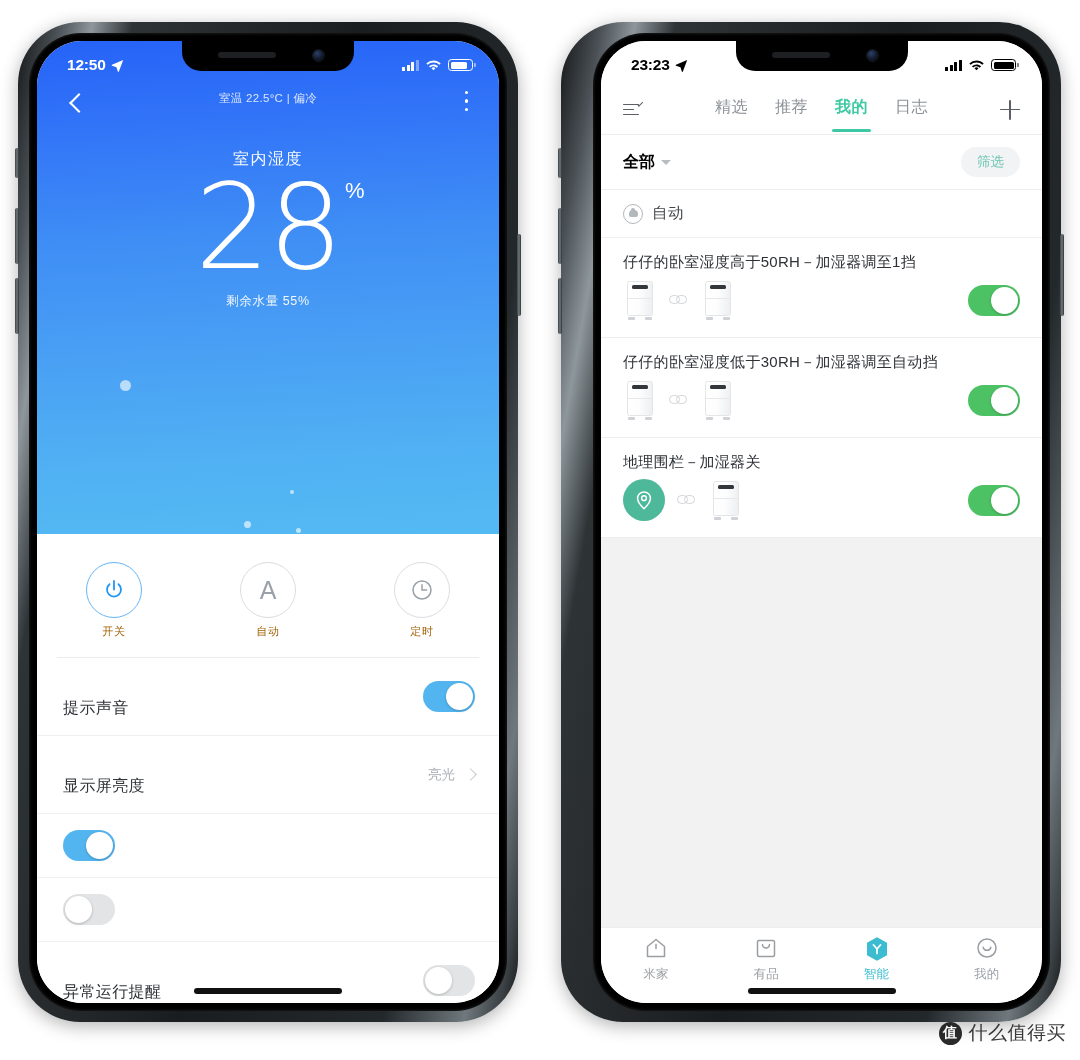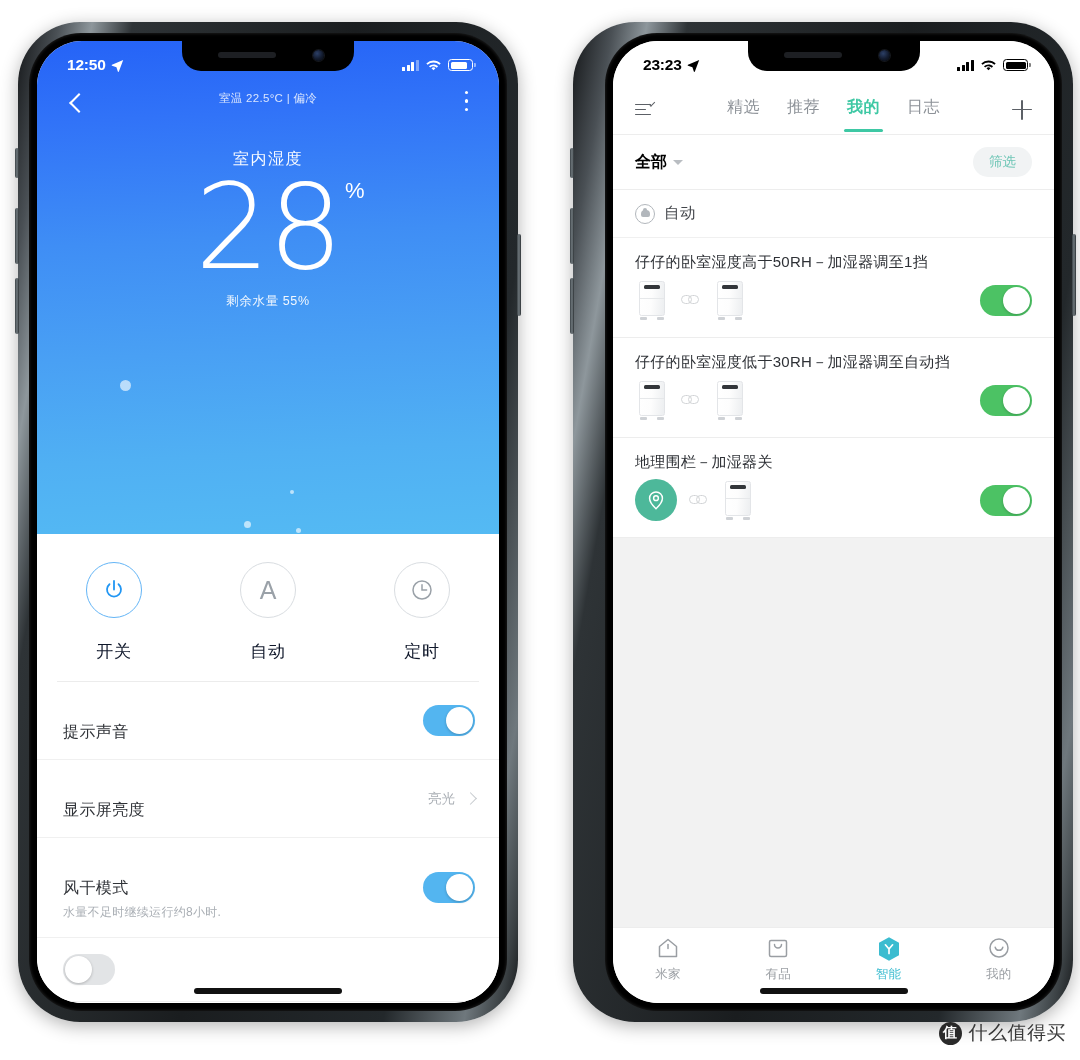--- a/index.html
+++ b/index.html
@@ -117,21 +117,21 @@
   
   .controls { display:flex; background:#fff; padding: 28px 0 18px; }
   .ctl { flex:1; display:flex; flex-direction:column; align-items:center; cursor:pointer; }
   .ctl-circle {
     width: 56px; height: 56px; border-radius:50%;
     border: 1.5px solid #d9dde1;
     display:flex; align-items:center; justify-content:center;
     color:#9aa1a8;
   }
   .ctl.on .ctl-circle { border-color:#64b5f6; color:#2196f3; }
-  .ctl-label { margin-top:22px; font-size:17px; color:#0f172a; letter-spacing:.8px; }
+  .ctl-label { margin-top:6px; font-size:11px; color:#a16207; letter-spacing:.8px; }
   .ctl-letter { font-size:25px; font-weight:300; font-family:"Liberation Sans",sans-serif; }
 
   .divider { height:1px; background:#ececec; margin:0 20px; }
 
   
   .settings { background:#fff; }
   .srow {
     display:flex; align-items:center; justify-content:space-between;
     padding: 16px 24px 16px 26px; min-height: 64px;
     border-bottom: 1px solid #f0f0f0;
@@ -361,24 +361,20 @@
             <div class="srow-txt">
               <div class="srow-title">显示屏亮度</div>
             </div>
             <div class="srow-right">
               <span class="srow-val">亮光</span>
               <span class="chev"></span>
             </div>
           </div>
 
           <div class="srow">
-            <div class="srow-txt">
-              <div class="srow-title">风干模式</div>
-              <div class="srow-sub">水量不足时继续运行约8小时.</div>
-            </div>
             <div class="srow-right">
               <div class="toggle on">
                   <div class="knob"></div>
                 </div>
             </div>
           </div>
 
           <div class="srow">
             <div class="srow-right">
               <div class="toggle off">
@@ -398,21 +394,21 @@
             </div>
           </div>
 
         </div>
 
         <div class="home-ind"></div>
       </div>
     </div>
   </div>
 
-  <div class="phone" style="left:573px; top:22px; width:500px; height:1000px;padding-left:32px;">
+  <div class="phone" style="left:561px; top:22px; width:500px; height:1000px;padding-left:32px;">
     <div class="btn-side btn-left-1"></div>
     <div class="btn-side btn-left-2"></div>
     <div class="btn-side btn-left-3"></div>
     <div class="btn-side btn-right-1"></div>
 
     <div class="phone-inner">
       <div class="screen r-screen">
 
         <div class="notch">
           <div class="speaker"></div>

